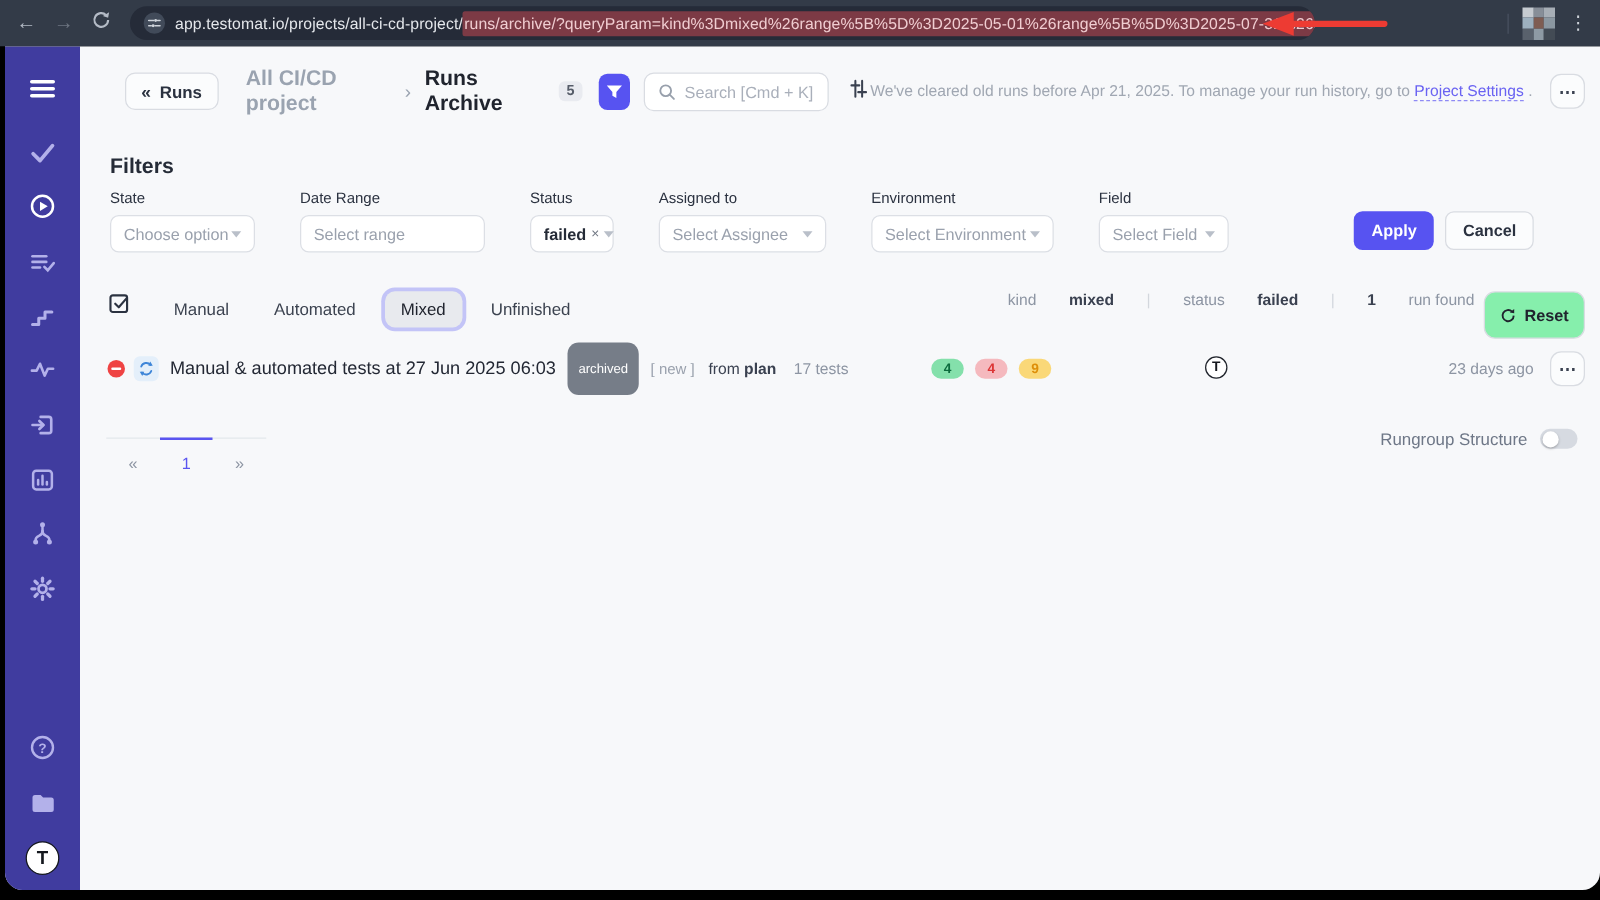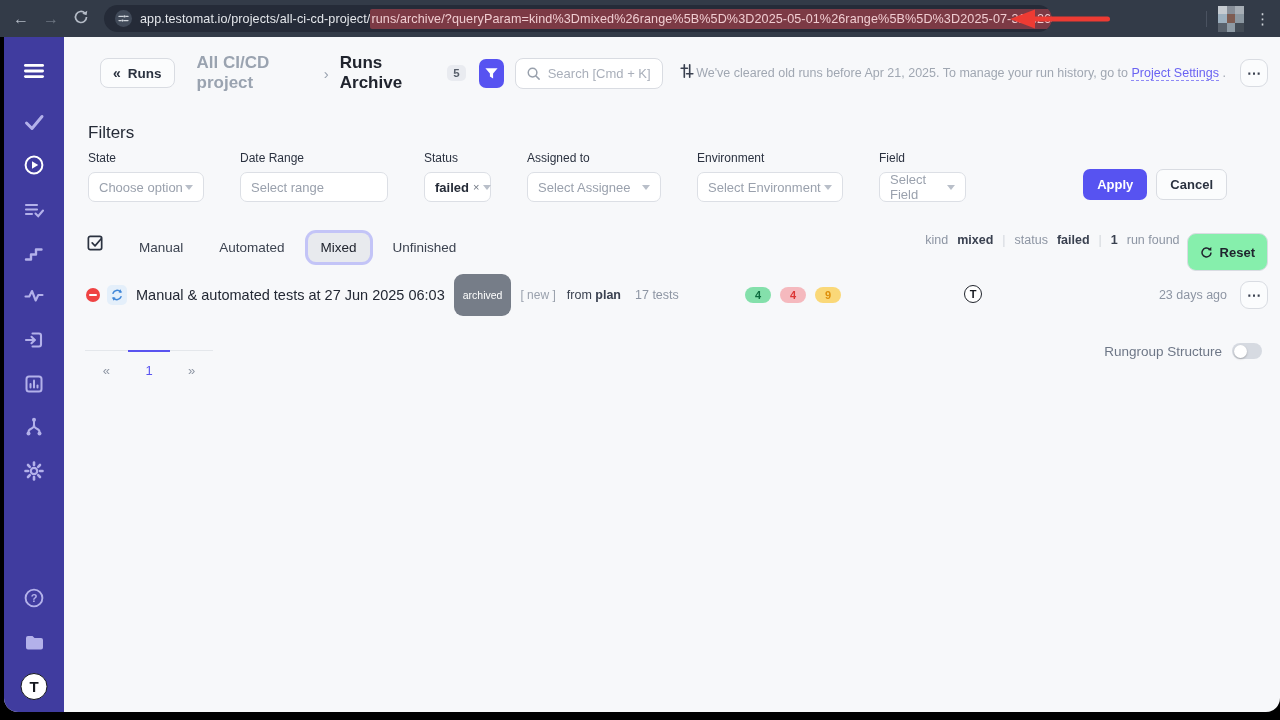--- a/index.html
+++ b/index.html
@@ -42,38 +42,38 @@
   .crumb-page { font-size:17px; font-weight:700; color:#20242e; }
   .count-badge { margin-left:13px; font-size:11.5px; font-weight:600; color:#565d69; background:#e9ebf0; border-radius:5px; padding:2px 6px; }
   .filter-btn { margin-left:13px; width:29px; height:29px; background:#5753f1; border-radius:7px; display:flex; align-items:center; justify-content:center; cursor:pointer; }
   .search { margin-left:11px; width:168px; height:31px; border:1px solid #d9dce2; border-radius:8px; background:#fff; display:flex; align-items:center; gap:7px; padding:0 10px; cursor:text; }
   .search-ph { font-size:13px; color:#a9afba; }
   .tune-ic { margin-left:15px; cursor:pointer; }
   .notice { margin-left:auto; font-size:12.5px; color:#a0a7b2; white-space:nowrap; }
   .notice a { color:#6a63f2; text-decoration:none; border-bottom:1px dashed #8f8af5; cursor:pointer; }
   .more-btn { margin-left:14px; width:28px; height:28px; border:1px solid #d9dce2; border-radius:9px; background:#fbfcfd; color:#3a4150; font-size:14px; font-weight:700; display:flex; align-items:center; justify-content:center; cursor:pointer; flex:0 0 auto; }
 
-  .filters-title { position:absolute; top:86px; left:24px; font-size:17px; font-weight:400; color:#252b37; }
+  .filters-title { position:absolute; top:86px; left:24px; font-size:17px; font-weight:700; color:#252b37; }
 
   .ffields { position:absolute; top:114px; left:24px; display:flex; gap:36px; }
   .ffield label { display:block; font-size:12px; color:#2b3240; font-weight:500; margin-bottom:7px; }
   .fctrl { height:30px; border:1px solid #dcdfe5; border-radius:7px; background:#fff; display:flex; align-items:center; padding:0 10px; font-size:13px; color:#9aa1ad; cursor:pointer; }
   .caret { width:0; height:0; border-left:4px solid transparent; border-right:4px solid transparent; border-top:5px solid #b9bfc9; margin-left:auto; }
   .chip-text { color:#252b37; font-weight:600; }
   .chip-x { color:#6f7682; font-size:11px; margin-left:4px; margin-right:4px; cursor:pointer; }
 
   .factions { position:absolute; top:132px; right:53px; display:flex; gap:9px; }
   .apply { background:#5753f1; color:#fff; border:none; border-radius:7px; font-size:13px; font-weight:600; padding:7px 14px; cursor:pointer; font-family:inherit; }
   .cancel { background:#fbfcfd; border:1px solid #d9dce2; color:#2b3240; border-radius:7px; font-size:13px; font-weight:600; padding:7px 13px; cursor:pointer; font-family:inherit; }
 
   .tabsrow { position:absolute; top:196px; left:22px; right:12px; height:31px; display:flex; align-items:flex-start; }
   .tabs-ic { margin-right:21px; cursor:pointer; }
   .tab { font-size:13.5px; color:#3c4350; padding:7px 13px; margin-right:10px; cursor:pointer; border-radius:8px; }
   .tab.active { background:#e8eaee; box-shadow:0 0 0 3px rgba(130,134,245,.45); color:#20242e; font-weight:500; }
-  .summary { margin-left:auto; display:flex; align-items:center; gap:9px; font-size:12.5px; color:#8d95a3; white-space:nowrap; }
+  .summary { margin-left:auto; display:flex; align-items:center; gap:26px; font-size:12.5px; color:#8d95a3; white-space:nowrap; }
   .sum-val { color:#3a4150; font-weight:700; }
   .sum-sep { color:#d3d7dd; }
   .reset-btn { margin-left:7px; height:16px; border:1px solid #d9dce2; border-radius:9px; background:#86efac; display:flex; align-items:center; gap:7px; padding:18px 12px; font-size:13px; font-weight:600; color:#20242e; cursor:pointer; }
 
   .runrow { position:absolute; top:243px; left:22px; right:12px; height:30px; display:flex; align-items:center; }
   .minus-ic { width:14px; height:14px; border-radius:50%; background:#ef4343; position:relative; flex:0 0 auto; }
   .minus-ic::after { content:""; position:absolute; left:3px; top:6px; width:8px; height:2px; background:#fff; border-radius:1px; }
   .cycle-ic { margin-left:7px; width:20px; height:20px; border-radius:5px; background:#e4effa; display:flex; align-items:center; justify-content:center; flex:0 0 auto; }
   .run-title { margin-left:9px; font-size:14.5px; color:#232834; cursor:pointer; white-space:nowrap; }
   .badge-archived { margin-left:9px; background:#767d88; color:#fff; font-size:10.5px; font-weight:500; padding:15px 9px; border-radius:9px; }
@@ -323,21 +323,21 @@
       </div>
       <div class="ffield">
         <label>Environment</label>
         <div class="fctrl" style="width:146px">
           <span>Select Environment</span>
             <span class="caret"></span>
         </div>
       </div>
       <div class="ffield">
         <label>Field</label>
-        <div class="fctrl" style="width:87px">
+        <div class="fctrl" style="width:104px">
           <span>Select Field</span>
             <span class="caret"></span>
         </div>
       </div>
     </div>
 
     <div class="factions">
       <button class="apply">Apply</button>
       <button class="cancel">Cancel</button>
     </div>

